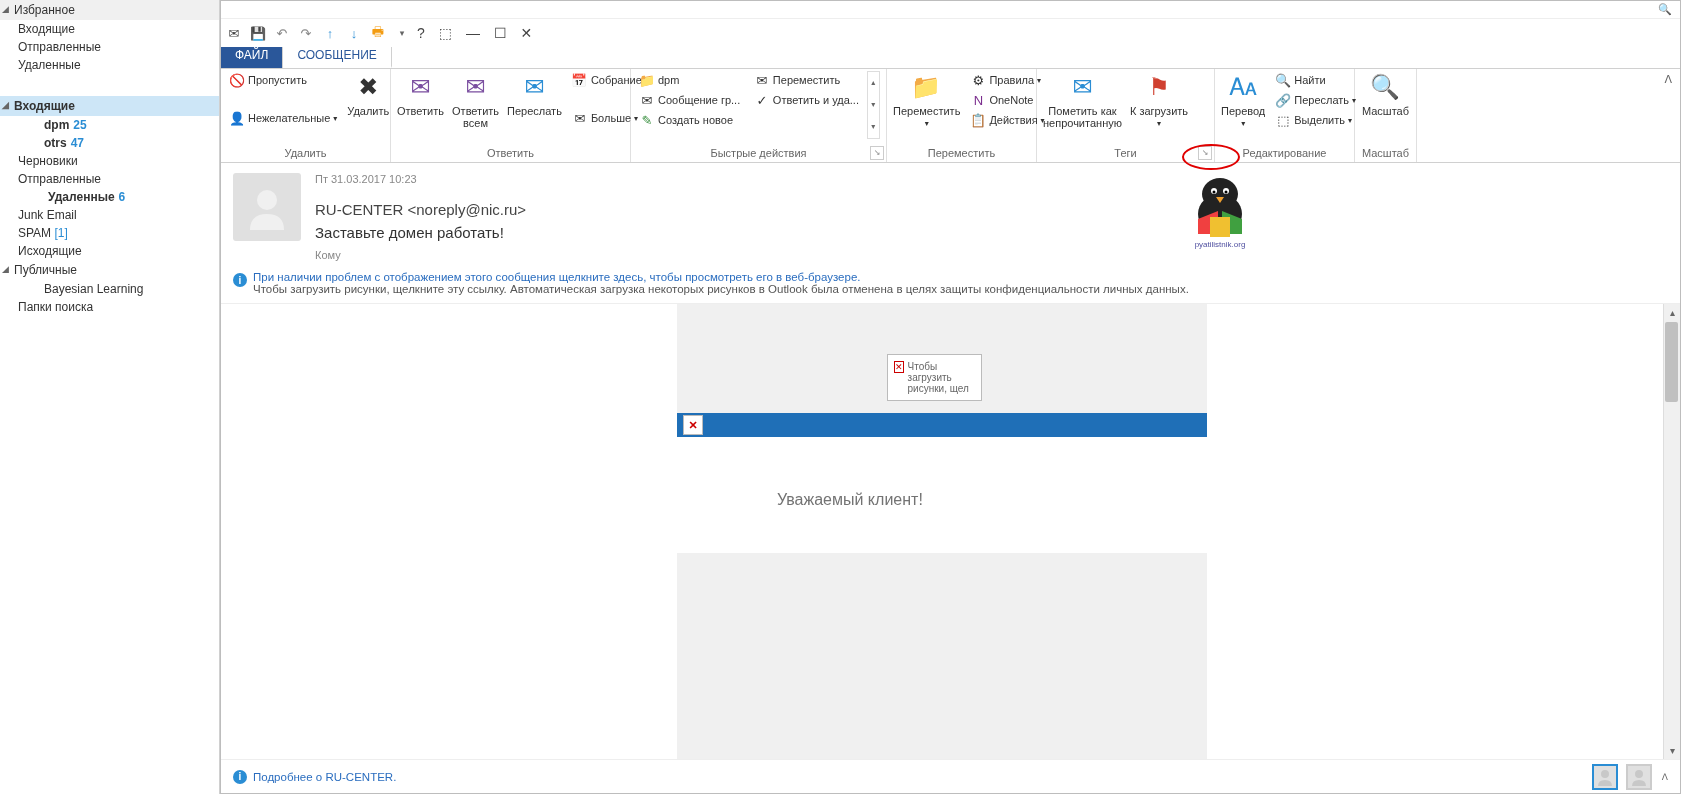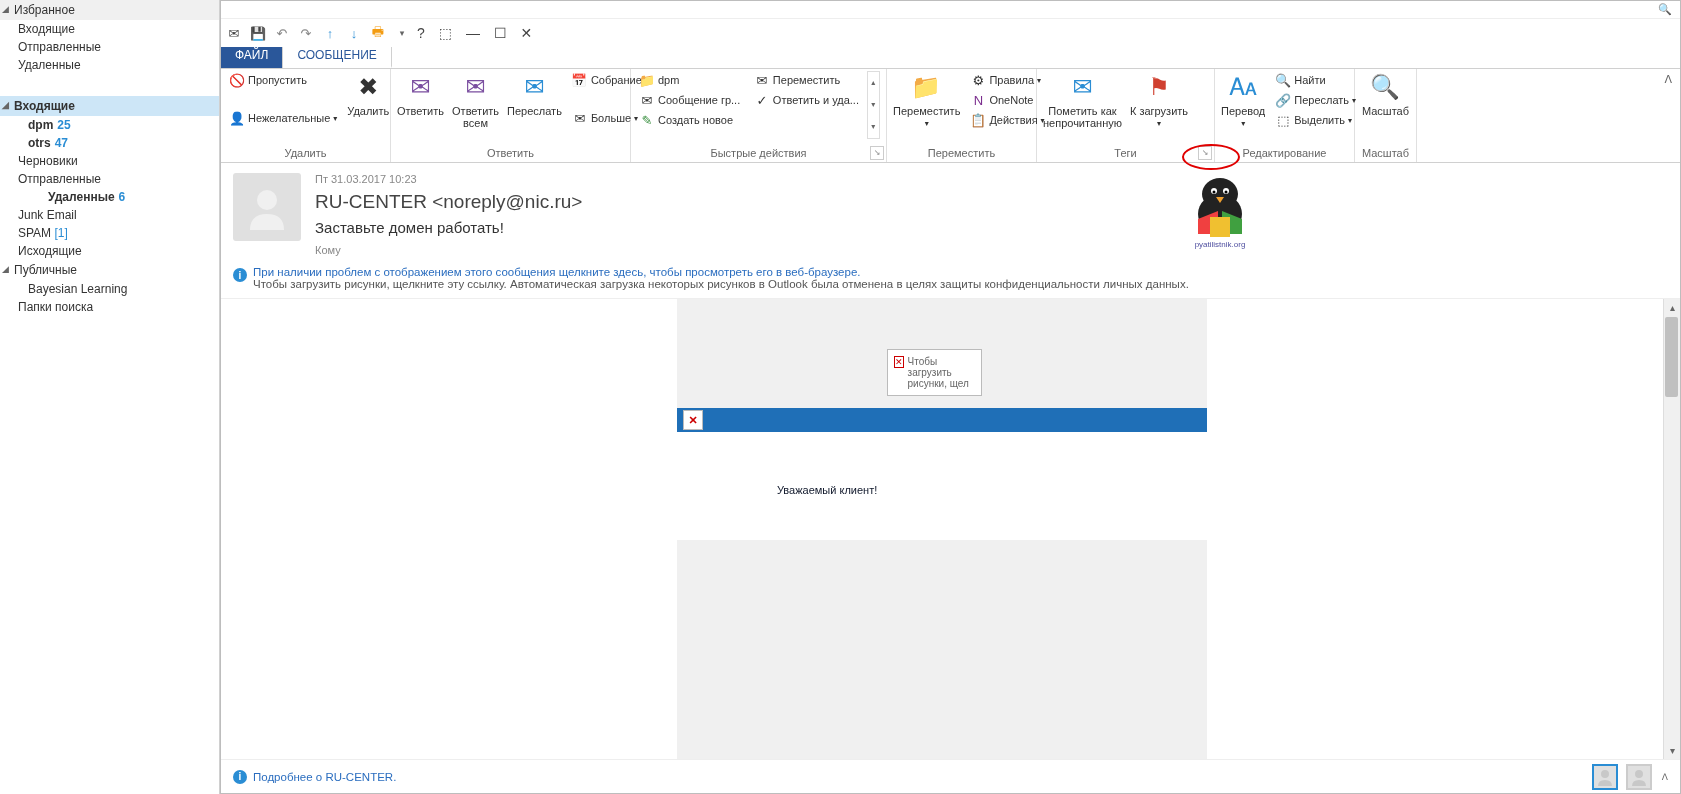--- a/index.html
+++ b/index.html
@@ -6,21 +6,21 @@
 body { background: #fff; font-size: 12px; color: #333; width: 1681px; height: 794px; overflow: hidden; position: relative; }
 
 .left-panel { position: absolute; left: 0; top: 0; width: 220px; height: 100%; border-right: 1px solid #d0d0d0; }
 .left-panel .collapse-arrow { position: absolute; right: 4px; top: 2px; color: #666; cursor: pointer; }
 .left-panel .group-header { padding: 3px 4px 3px 14px; background: #f0f0f0; cursor: pointer; position: relative; }
 .left-panel .group-header.selected-header { background: #cde6f7; font-weight: bold; }
 .left-panel .caret { position: absolute; left: 2px; top: 4px; font-size: 9px; color: #666; }
 .left-panel .item { padding: 2px 4px 2px 18px; cursor: pointer; }
 .left-panel .item .count { color: #2a8dd4; font-weight: bold; margin-left: 4px; }
 .left-panel .item.bold { font-weight: bold; padding-left: 48px; }
-.left-panel .item.nested { padding-left: 28px; }
+.left-panel .item.nested { padding-left: 44px; }
 .left-panel .sep { height: 22px; }
 
 .message-window { position: absolute; left: 220px; top: 0; right: 0; bottom: 0; border: 1px solid #bdbdbd; background: #fff; display: flex; flex-direction: column; }
 
 .search-strip { height: 18px; color: #777; padding: 0 8px; font-size: 11px; display: flex; align-items: center; border-bottom: 1px solid #eee; overflow: hidden; }
 
 .title-bar { height: 28px; background: #fff; display: flex; align-items: center; padding: 0 4px; color: #444; }
 .qat { display: flex; gap: 6px; align-items: center; }
 .qat .qbtn { width: 18px; height: 18px; display: flex; align-items: center; justify-content: center; font-size: 13px; cursor: pointer; }
 .title-bar .title-text { flex: 1; text-align: center; font-size: 12px; color: #444; }
@@ -42,21 +42,21 @@
 .small-row .icon16 { width: 16px; height: 16px; display: flex; align-items: center; justify-content: center; font-size: 13px; }
 .stack { display: flex; flex-direction: column; gap: 2px; }
 .launcher { position: absolute; right: 2px; bottom: 2px; width: 14px; height: 14px; border: 1px solid #ccc; font-size: 8px; text-align: center; line-height: 12px; color: #888; cursor: pointer; }
 
 .red-ellipse { position: absolute; border: 2px solid #e00000; border-radius: 50%; width: 58px; height: 26px; pointer-events: none; }
 
 .header-area { padding: 10px 12px 6px 12px; display: flex; position: relative; }
 .avatar { width: 68px; height: 68px; background: #e0e0e0; border-radius: 3px; display: flex; align-items: center; justify-content: center; }
 .header-text { margin-left: 14px; flex: 1; }
 .header-text .date { color: #888; font-size: 11px; }
-.header-text .from { font-size: 19px; color: #444; margin-top: 6px; }
+.header-text .from { font-size: 15px; color: #444; margin-top: 16px; }
 .header-text .subject { font-size: 15px; color: #333; margin-top: 6px; }
 .header-text .to-line { font-size: 11px; color: #888; margin-top: 8px; }
 .logo-img { position: absolute; right: 420px; top: 6px; width: 80px; height: 80px; }
 
 .info-bar { padding: 4px 12px 8px 12px; font-size: 11.5px; color: #2a6dbf; display: flex; gap: 6px; align-items: flex-start; cursor: pointer; border-bottom: 1px solid #eee; }
 .info-bar .i-icon { width: 14px; height: 14px; background: #2a8dd4; color: #fff; border-radius: 50%; font-size: 10px; display: flex; align-items: center; justify-content: center; font-weight: bold; flex-shrink: 0; margin-top: 2px;}
 .info-bar .lines { color: #555; }
 .info-bar .lines .link { color: #2a6dbf; }
 
 .body-area { flex: 1; position: relative; overflow: hidden; background: #fff; }
@@ -65,21 +65,21 @@
 .scroll-btn { position: absolute; width: 17px; height: 17px; text-align: center; color: #666; font-size: 10px; line-height: 17px; cursor: pointer; }
 
 .email-content { position: absolute; left: 0; top: 0; right: 17px; bottom: 0; display: flex; justify-content: center; }
 .content-column { width: 530px; background: #f0f0f0; padding-top: 50px; }
 .blocked-img-box { background: #fff; border: 1px solid #bbb; padding: 6px; font-size: 10px; color: #666; width: 95px; margin-left: 210px; margin-bottom: 12px; display: flex; gap: 4px; }
 .blocked-img-box .x { width: 12px; height: 12px; border: 1px solid #c00; color: #c00; font-size: 9px; text-align: center; line-height: 11px; }
 .blue-stripe { background: #1f6fb7; height: 24px; display: flex; align-items: center; }
 .blue-stripe .x-badge { width: 20px; height: 20px; background: #fff; border: 1px solid #bbb; margin-left: 6px; display: flex; align-items: center; justify-content: center; }
 .blue-stripe .x-badge span { color: #c00; font-size: 11px; font-weight: bold; }
 .body-text-block { padding: 50px 60px 20px 100px; background: #fff; }
-.body-text-block p { font-size: 11px; color: #0f172a; line-height: 1.6; margin-bottom: 20px; }
+.body-text-block p { font-size: 16px; color: #737373; line-height: 1.6; margin-bottom: 20px; }
 
 .footer-bar { height: 34px; border-top: 1px solid #eee; display: flex; align-items: center; padding: 0 12px; font-size: 11.5px; color: #2a6dbf; gap: 6px; }
 .footer-bar .i-icon { width: 14px; height: 14px; background: #2a8dd4; color: #fff; border-radius: 50%; font-size: 10px; display: flex; align-items: center; justify-content: center; font-weight: bold; }
 .footer-bar .spacer { flex: 1; }
 .footer-bar .pp { width: 26px; height: 26px; border: 2px solid #2a8dd4; background: #e0e0e0; margin-left: 2px; cursor: pointer; display:flex;align-items:center;justify-content:center;color:#aaa}
 .footer-bar .pp.dim { border-color: #ccc; }
 .footer-bar .pp-caret { color: #666; font-size: 9px; margin-left: 4px; cursor: pointer; }
 
 svg { display: block; }
 </style>

